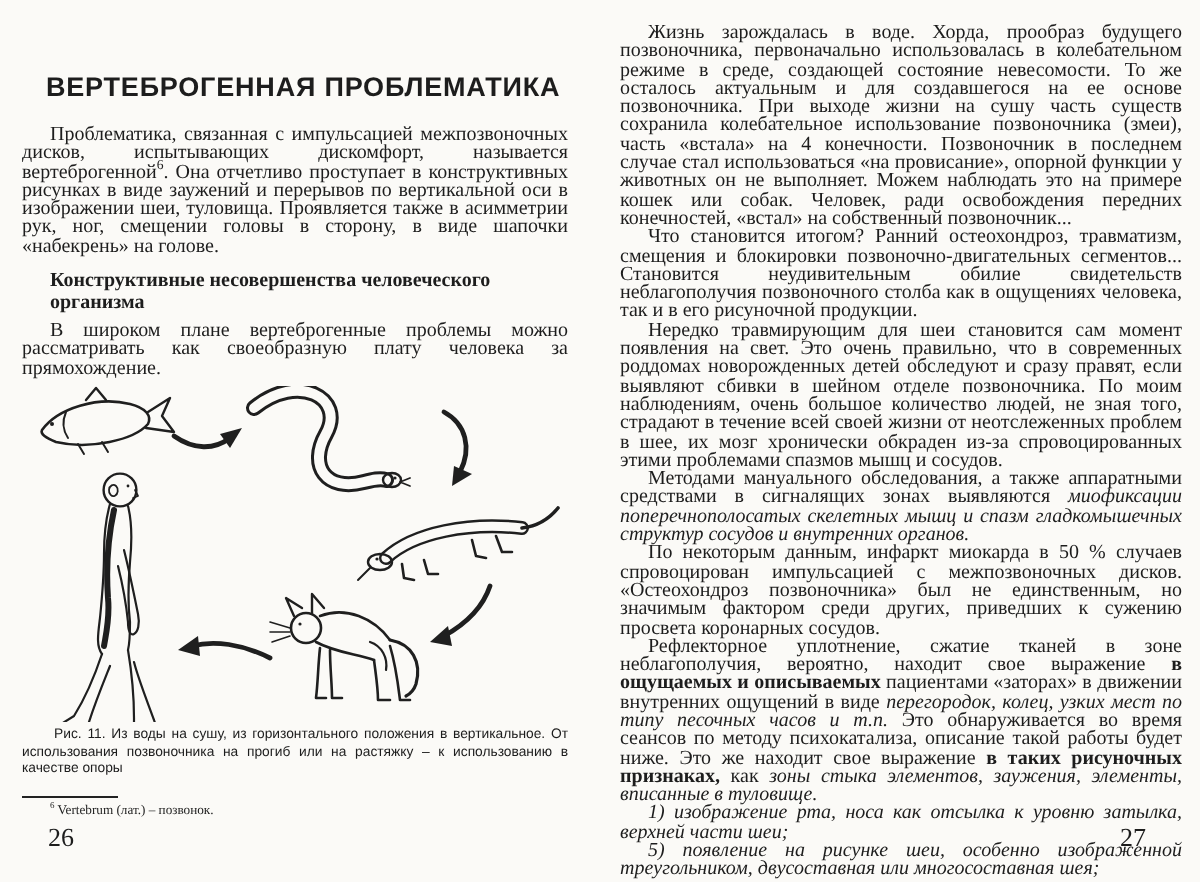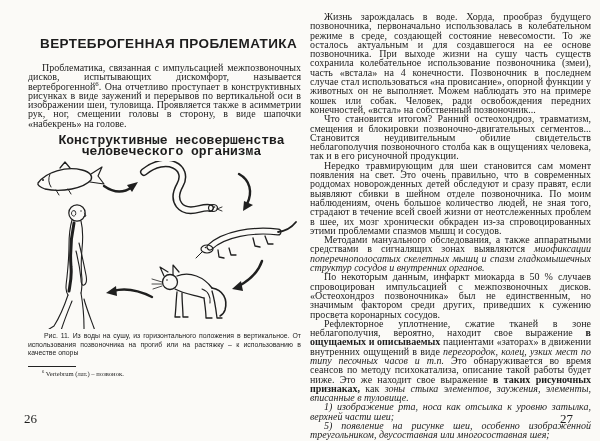--- a/index.html
+++ b/index.html
@@ -7,44 +7,43 @@
     position:relative;
     width:600px;height:441px;
     background:#fbfaf7;
     overflow:hidden;
     font-family:"Liberation Serif", serif;
     color:#1d1d1d;
   }
   .page{position:absolute;top:0;height:441px;}
   .page-left{left:0;width:300px;}
   .page-right{left:300px;width:300px;}
-  .content-l{position:absolute;left:28px;top:0;width:273px;}
+  .content-l{position:absolute;left:11px;top:0;width:273px;}
   .content-r{position:absolute;left:10px;top:0;width:281px;}
 
   .title{
     font-family:"Liberation Sans", sans-serif;
     font-weight:bold;
     font-size:13.5px;
     letter-spacing:.4px;
     margin:36px 0 12px 12px;
   }
   .body-p{
     font-size:10px;
     line-height:9.3px;
     text-align:justify;
     text-indent:14px;
     margin:0;
   }
   .subhead{
-    font-family:Liberation Mono, monospace;
+    font-family:Liberation Serif, serif;
     font-weight:bold;
-    font-size:13px;
+    font-size:10px;
     line-height:11px;
     margin:7px 0 4px 14px;
-    text-align:center;
   }
   .b{font-weight:bold;}
   .i{font-style:italic;}
   sup{font-size:68%;line-height:0;}
 
   .figure-wrap{margin:4px 0 3px 0;}
   .figure-wrap svg{display:block;margin:0 auto;}
   .caption{
     font-family:"Liberation Sans", sans-serif;
     font-size:6.9px;
@@ -81,20 +80,21 @@
 <div class="book">
 
   <div class="page page-left">
     <div class="content-l">
       <h1 class="title">ВЕРТЕБРОГЕННАЯ ПРОБЛЕМАТИКА</h1>
 
       <p class="body-p"><span>Проблематика, связанная с импульсацией межпозвоночных дисков, испытывающих дискомфорт, называется вертеброгенной</span><sup>6</sup><span>. Она отчетливо проступает в конструктивных рисунках в виде заужений и перерывов по вертикальной оси в изображении шеи, туловища. Проявляется также в асимметрии рук, ног, смещении головы в сторону, в виде шапочки «набекрень» на голове.</span></p>
 
       <h2 class="subhead">Конструктивные несовершенства человеческого организма</h2>
 
+      <p class="body-p">В широком плане вертеброгенные проблемы можно рассматривать как своеобразную плату человека за прямохождение.</p>
 
       <div class="figure-wrap">
         <svg width="265" height="168" viewBox="0 0 265 168">
 
           <g>
             <path class="ink" stroke-width="1.3" d="M6,22 C14,11 34,5 50,9 C58,11 61,15 59,19 C52,27 30,32 13,28 C8,26 5,24 6,22 Z"></path>
             <path class="ink" stroke-width="1.2" d="M28,7 L33,1 L38,7"></path>
             <path class="ink" stroke-width="1.2" d="M59,13 L70,6 L66,15 L72,23 L58,21"></path>
             <path class="ink" stroke-width="1" d="M18,13 Q15,20 19,26"></path>
             <path class="ink" stroke-width="1" d="M24,29 L27,34 M36,28 L39,33"></path>

